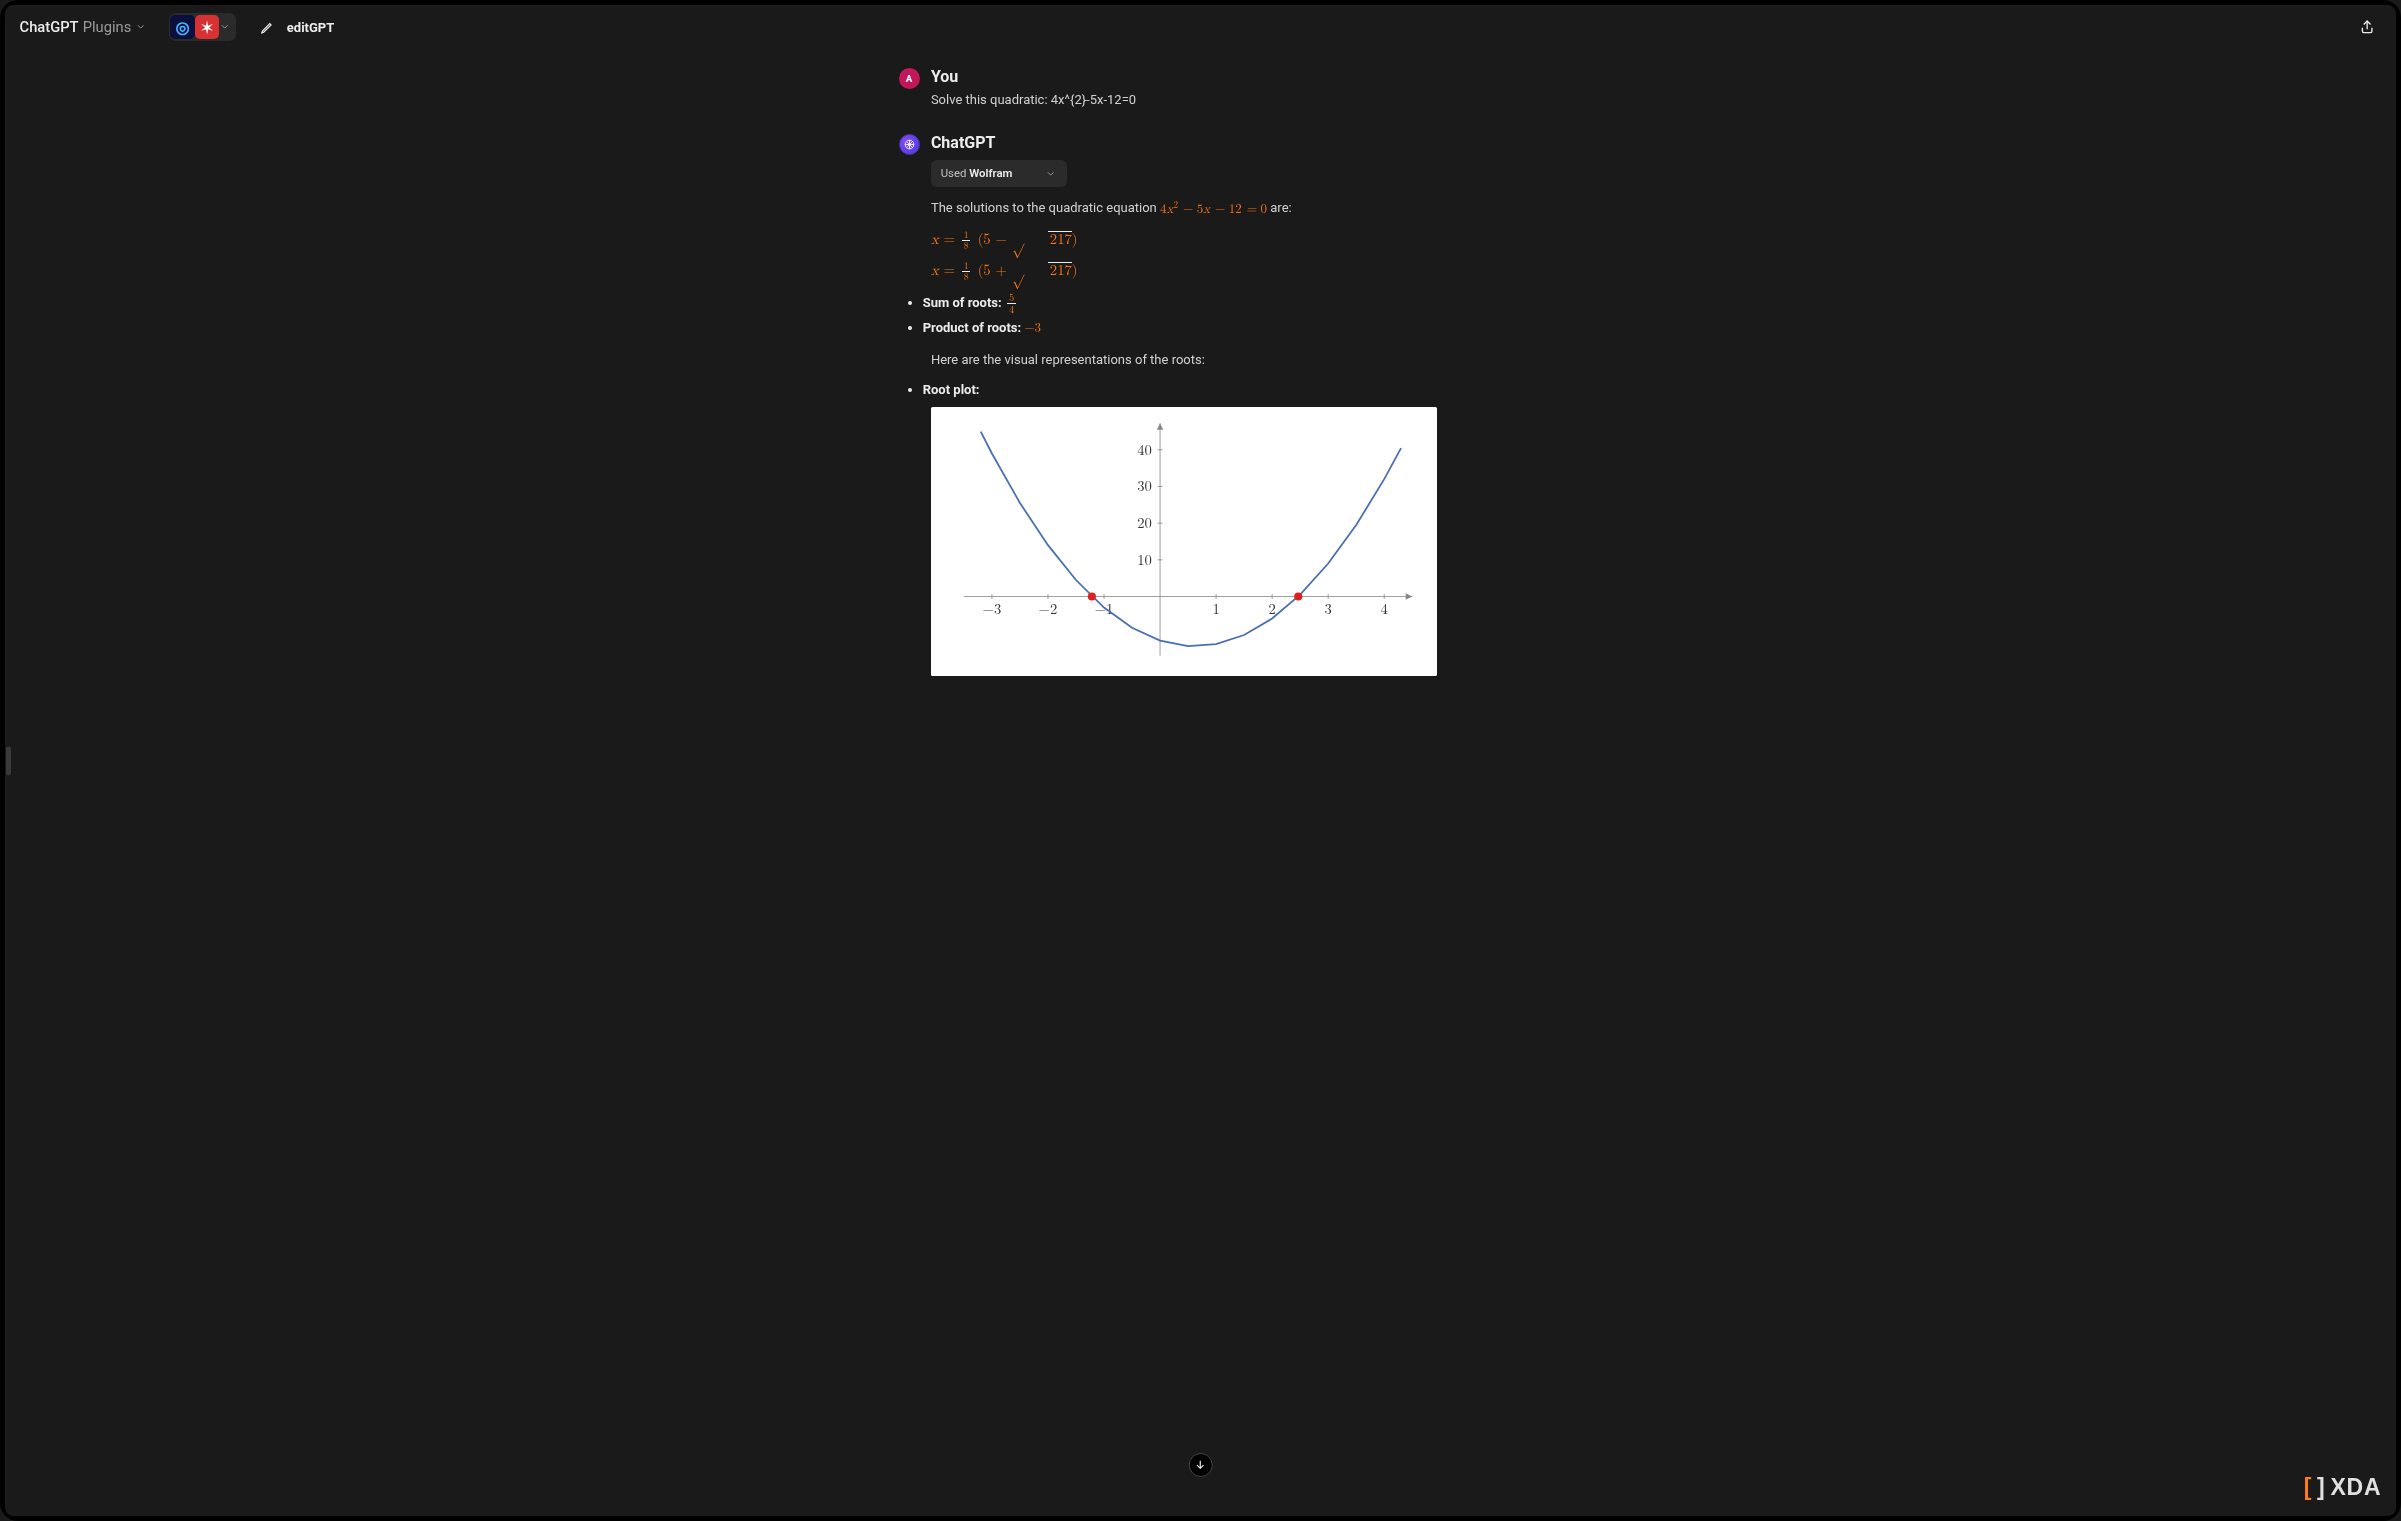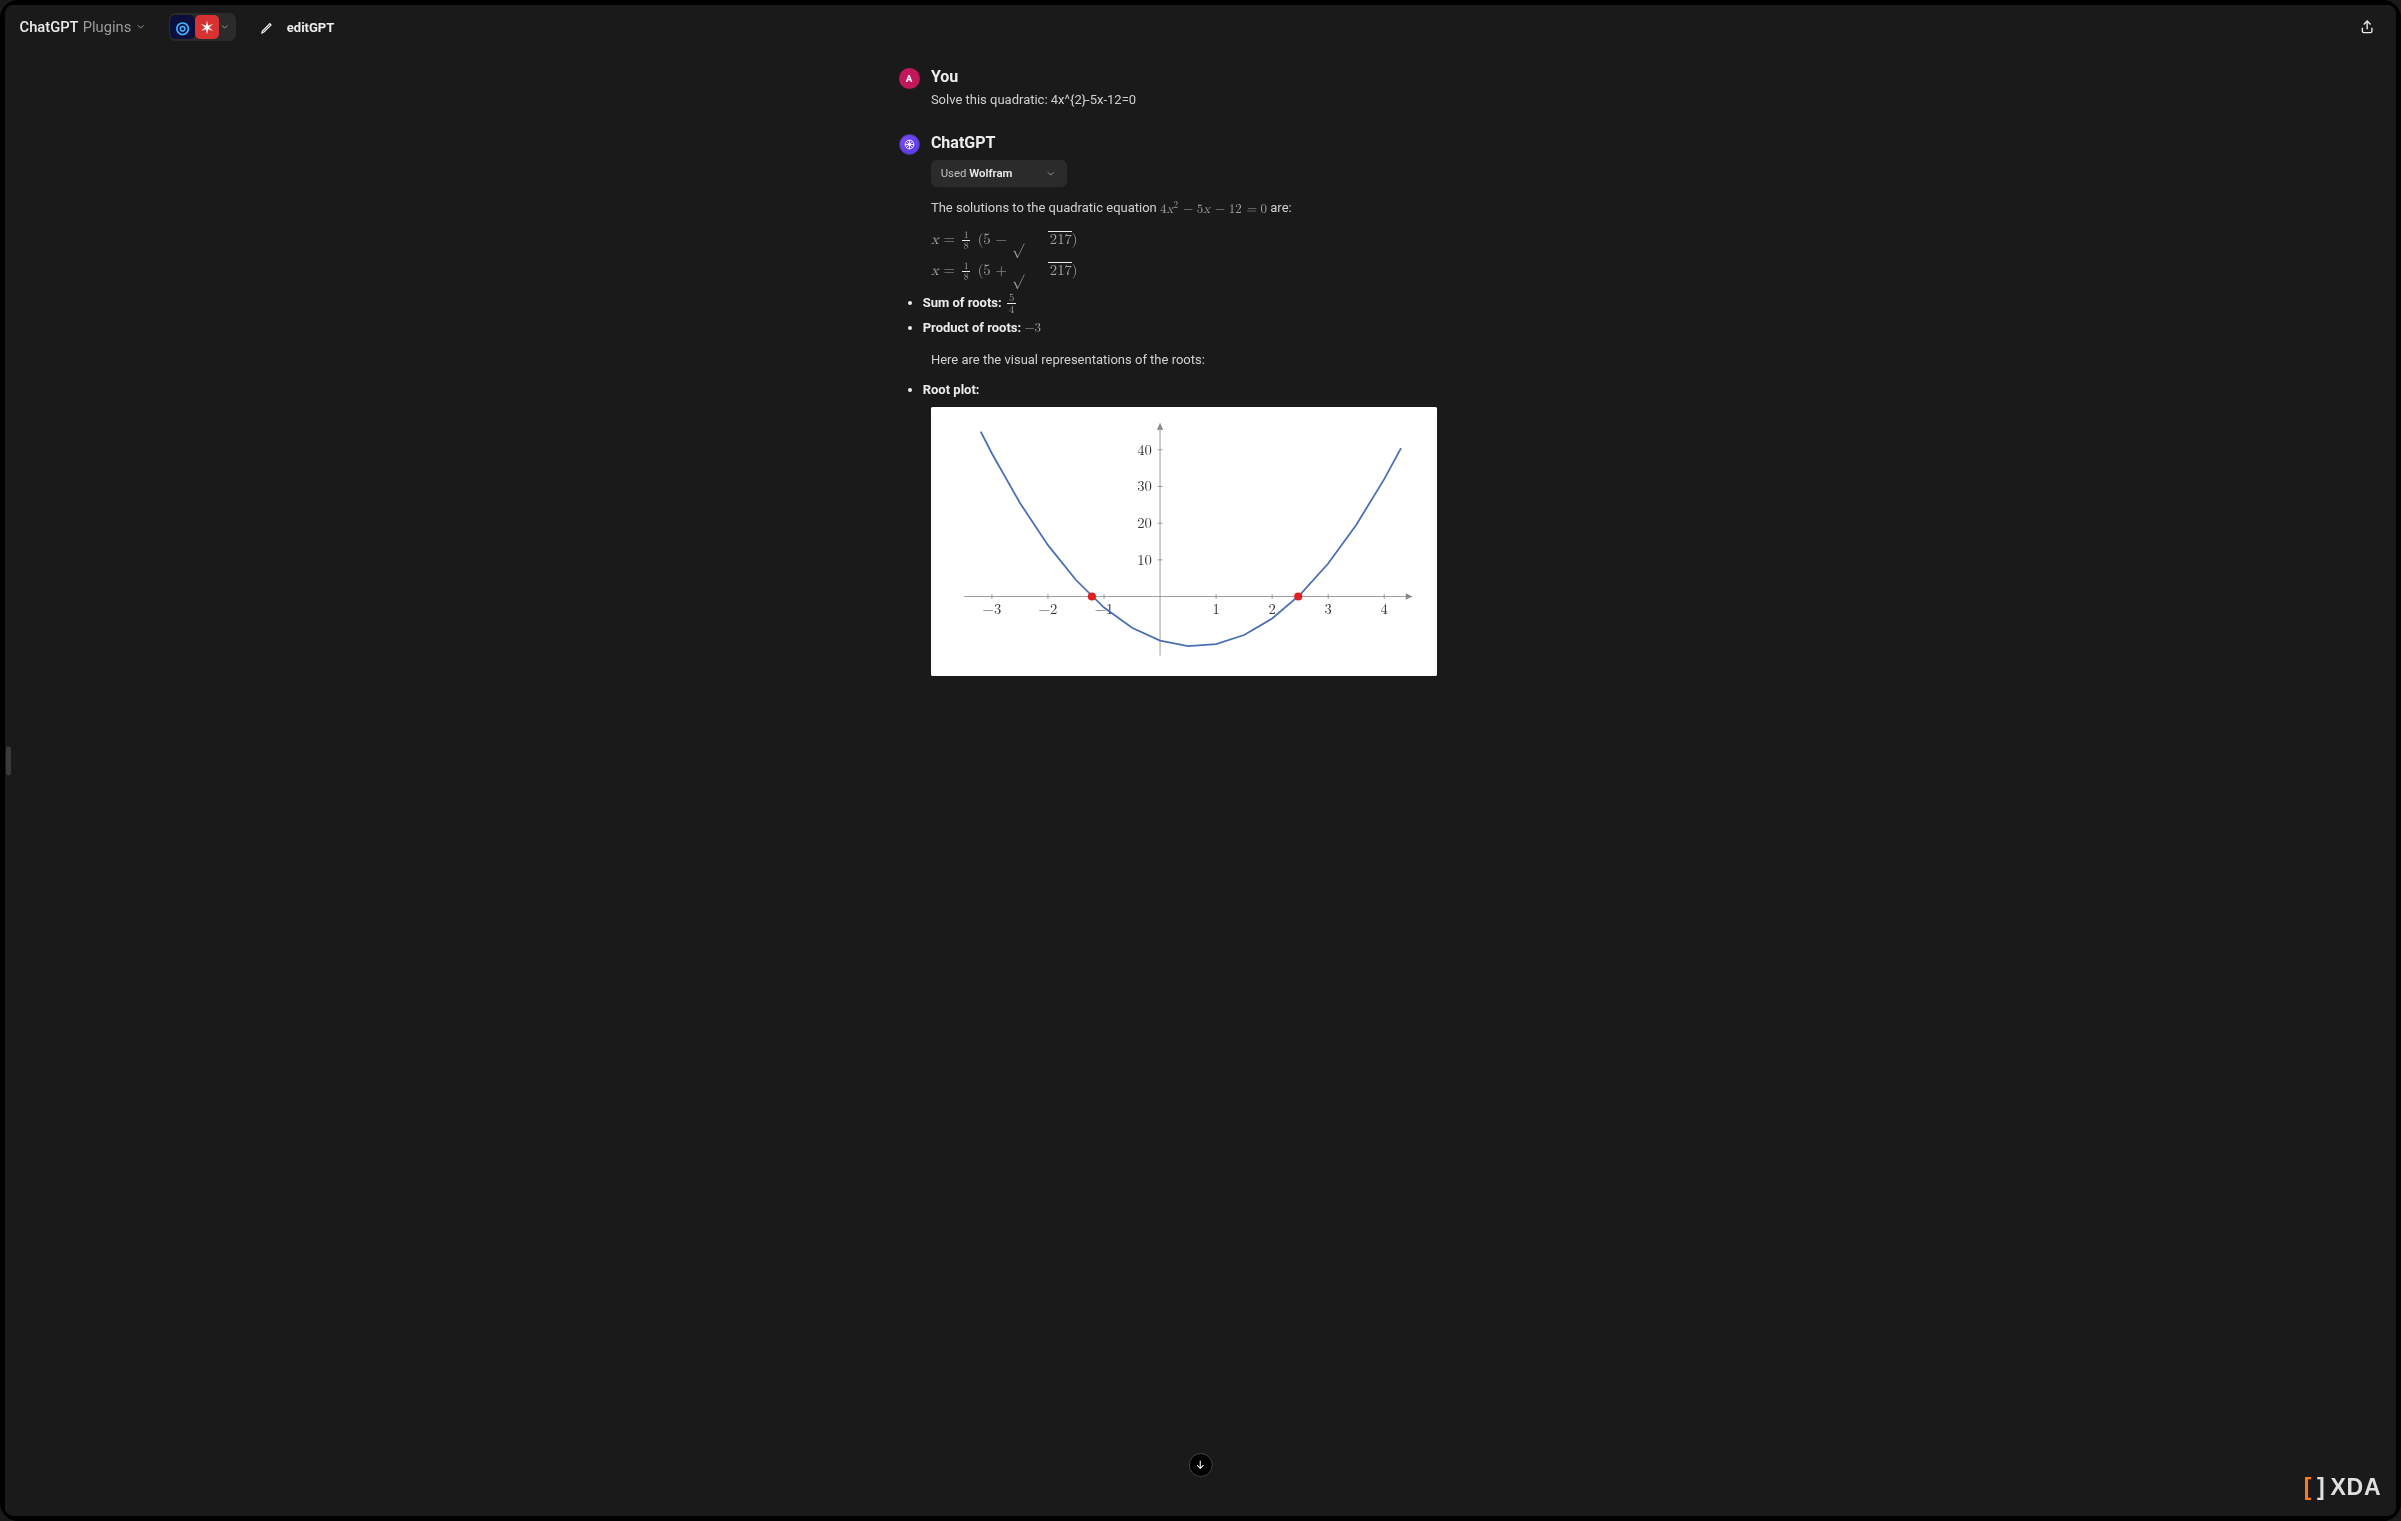--- a/index.html
+++ b/index.html
@@ -141,21 +141,21 @@
     color: #c0c0c0;
     margin: 4.9px 0 11.4px 0;
     cursor: pointer;
   }
   .plugin-pill strong { color: #ececec; font-weight: 600; }
 
   
   .math {
     font-family: "Latin Modern Math", "STIX Two Math", "Cambria Math", Georgia, serif;
     font-style: italic;
-    color: #a3a3a3;
+    color: #f97316;
   }
   .mn { font-style: normal; }
   .eqline {
     margin: 9.8px 0;
     font-size: 14.7px;
     font-family: "Latin Modern Math", "STIX Two Math", "Cambria Math", Georgia, serif;
   }
   .frac {
     display: inline-flex; flex-direction: column; align-items: center;
     vertical-align: middle;

